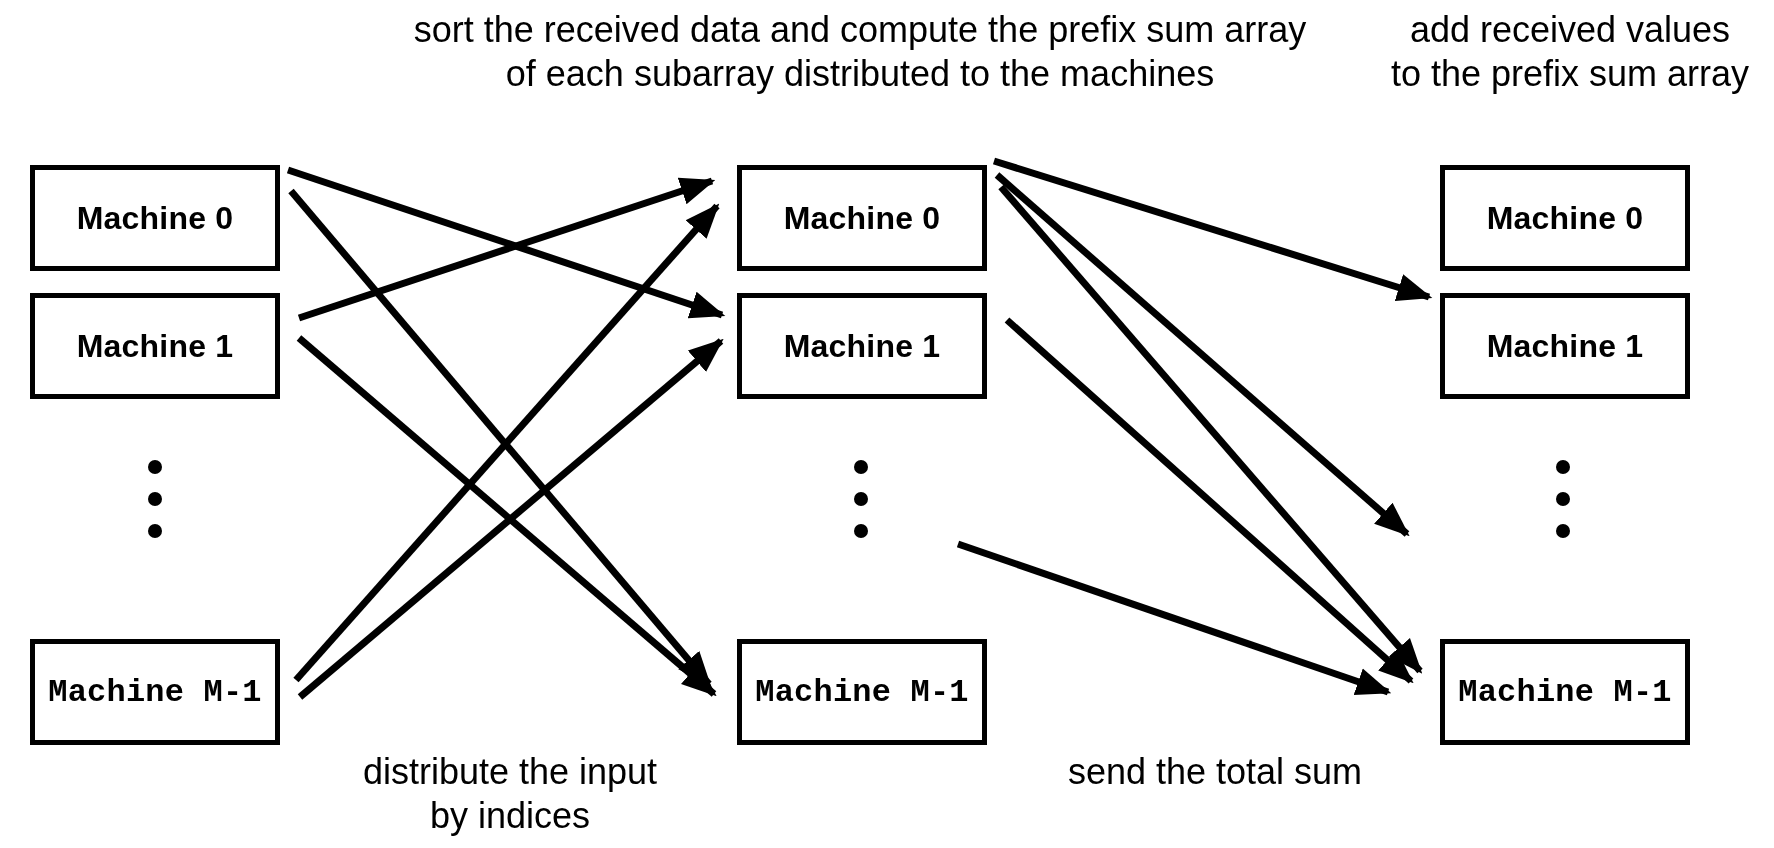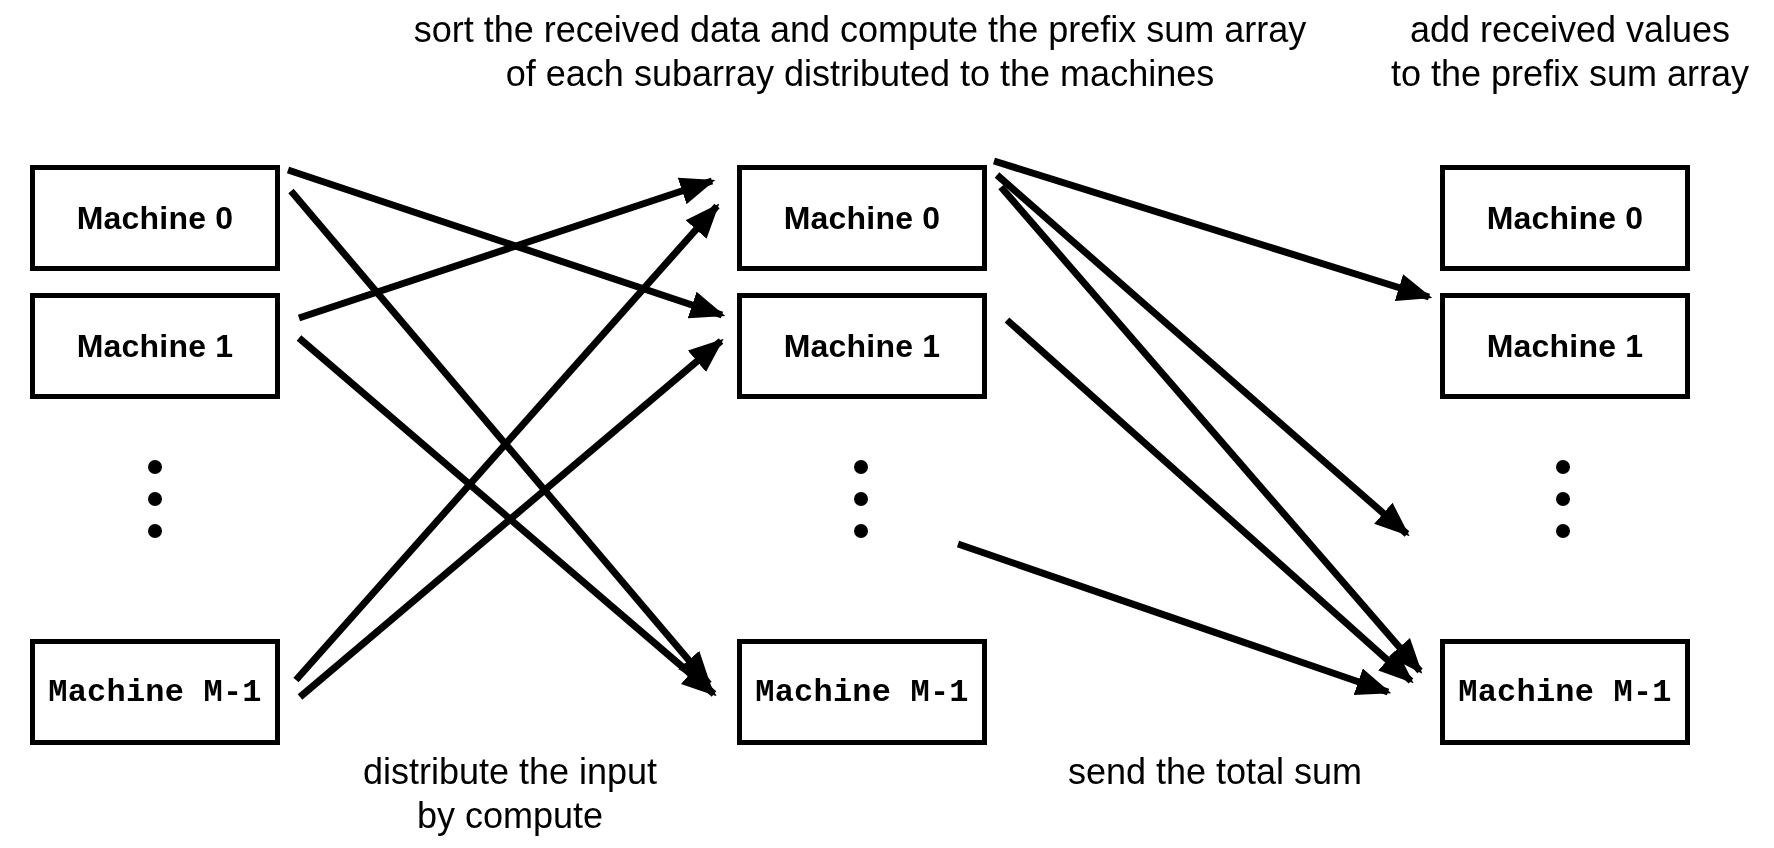--- a/index.html
+++ b/index.html
@@ -99,21 +99,21 @@
   <div class="caption" id="caption-top-middle">
     <span>sort the received data and compute the prefix sum array</span>
     <span>of each subarray distributed to the machines</span>
   </div>
   <div class="caption" id="caption-top-right">
     <span>add received values</span>
     <span>to the prefix sum array</span>
   </div>
   <div class="caption" id="caption-bottom-left">
     <span>distribute the input</span>
-    <span>by compute</span>
+    <span>by indices</span>
   </div>
   <div class="caption" id="caption-bottom-right">
     <span>send the total sum</span>
   </div>
 
   <div class="machine-box col-input row-0">
     <span class="machine-label">Machine 0</span>
   </div>
   <div class="machine-box col-input row-1">
     <span class="machine-label">Machine 1</span>

